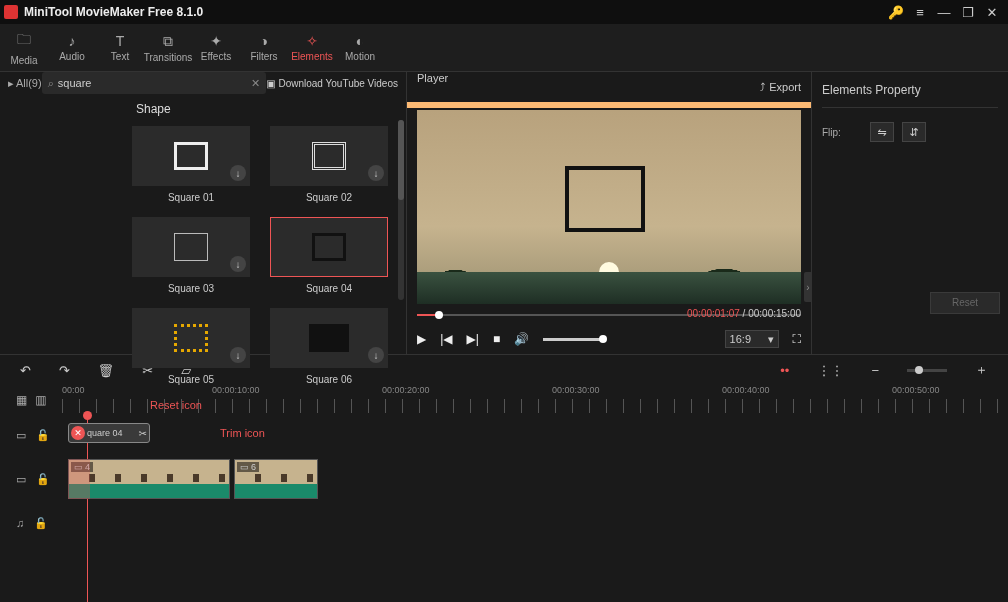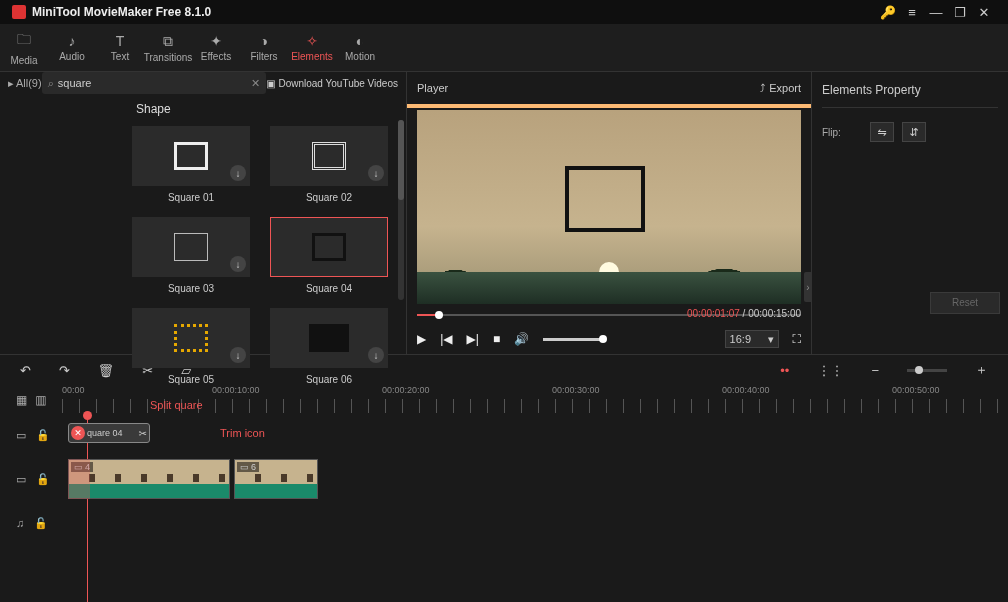--- a/index.html
+++ b/index.html
@@ -1,19 +1,19 @@
 <!DOCTYPE html>
 <html><head>
 <meta charset="utf-8">
 <style>
 * { margin:0; padding:0; box-sizing:border-box; }
 body { width:1008px; height:602px; background:#1a1a1a; font-family:Arial,sans-serif; color:#ccc; font-size:11px; overflow:hidden; }
 
 
-.titlebar { height:24px; background:#0f0f0f; display:flex; align-items:center; padding:0 12px; }
+.titlebar { height:24px; background:#0f0f0f; display:flex; align-items:center; padding:0 4px; }
 .titlebar .logo { width:14px; height:14px; background:#d33; border-radius:2px; margin-right:6px; }
 .titlebar .title { color:#eee; font-size:12px; font-weight:bold; }
 .titlebar .spacer { flex:1; }
 .titlebar .win-btn { width:24px; text-align:center; cursor:pointer; font-size:13px; }
 .key { color:#e6b800; }
 
 
 .tabs { height:48px; background:#1e1e1e; display:flex; border-bottom:1px solid #333; }
 .tabs-left { display:flex; }
 .tab { width:48px; display:flex; flex-direction:column; align-items:center; justify-content:center; cursor:pointer; color:#aaa; gap:2px; }
@@ -49,21 +49,21 @@
 .sq.rough2 { border:3px double #ddd; }
 .sq.thin { border:1px solid #bbb; }
 .sq.dark { border:3px solid #111; }
 .sq.gold { border:3px dotted #e6a800; }
 .sq.blk { background:#111; border:none; width:40px; }
 .scrollbar { position:absolute; right:2px; top:26px; width:6px; height:180px; background:#333; border-radius:3px; }
 .scrollbar .handle { width:6px; height:80px; background:#555; border-radius:3px; }
 
 
 .player { flex:1; display:flex; flex-direction:column; border-left:1px solid #333; border-right:1px solid #333; }
-.player-hdr { height:36px; display:flex; align-items:center; padding:0 10px; border-bottom:4px solid #fdba74; }
+.player-hdr { height:36px; display:flex; padding:0 10px; border-bottom:6px solid #fdba74; }
 .player-hdr .spacer { flex:1; }
 .export-btn { display:flex; align-items:center; gap:4px; cursor:pointer; color:#ccc; }
 .preview { flex:1; margin:2px 10px 0 10px; position:relative; background:linear-gradient(#b8a27d 0%, #c6b38e 60%, #9a9070 100%); }
 .preview .horizon { position:absolute; bottom:0; left:0; right:0; height:32px; background:linear-gradient(#3a5240,#1e2e24); }
 .preview .trees { position:absolute; bottom:28px; left:0; right:0; height:14px; background:radial-gradient(ellipse 30px 12px at 10% 100%, #1a2a1a 50%, transparent 52%), radial-gradient(ellipse 40px 14px at 80% 100%, #1a2a1a 50%, transparent 52%); }
 .preview .sun { position:absolute; bottom:22px; left:50%; transform:translateX(-50%); width:20px; height:20px; background:#fffbe0; border-radius:50%; }
 .preview .overlay-sq { position:absolute; top:56px; left:148px; width:80px; height:66px; border:4px solid #111; }
 
 .seekbar { height:18px; margin:2px 10px 0 10px; position:relative; }
 .seekbar .track { position:absolute; top:8px; left:0; right:0; height:2px; background:#555; }
@@ -336,21 +336,21 @@
   </div>
   <div class="tracks">
     <div class="playhead"></div>
 
     <div class="track">
       <div class="hd">
           <span>▭</span>
           <span>🔓</span>
         </div>
       <div class="lane">
-        <div class="anno anno1">Split quare</div>
+        <div class="anno anno1">Reset icon</div>
         <div class="clip-elem">
           <div class="split">✕</div>
           <span class="nm">quare 04</span>
           <span class="trim">✂</span>
         </div>
         <div class="anno anno2">Trim icon</div>
       </div>
     </div>
 
     <div class="track tall">

